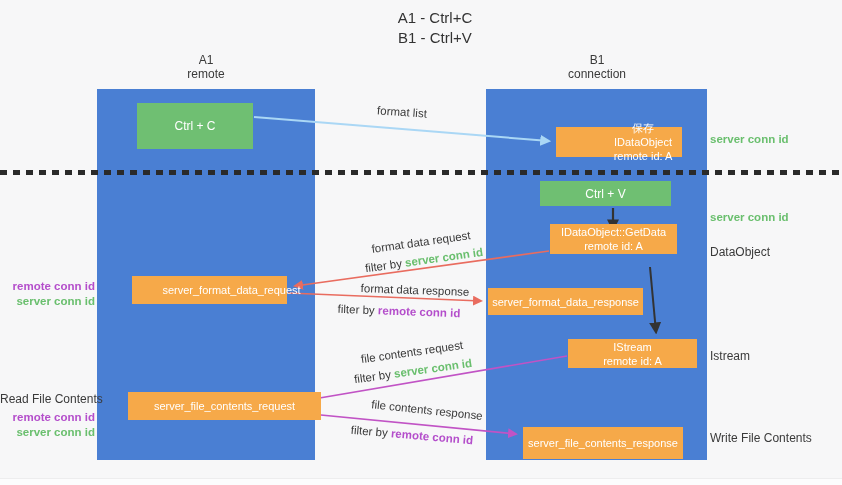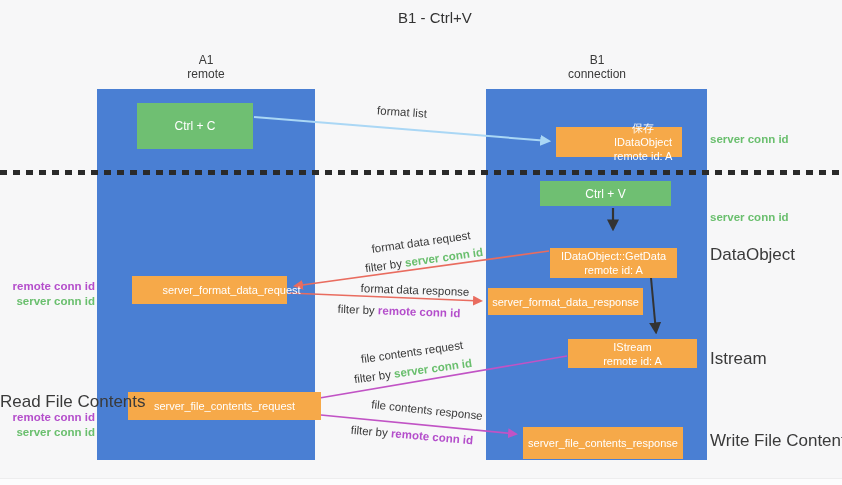--- a/index.html
+++ b/index.html
@@ -39,51 +39,52 @@
     position: absolute; z-index: 3; display: flex; flex-direction: column;
     align-items: center; justify-content: center; text-align: center;
     color: #fff; font-size: 11px; line-height: 14px;
   }
   .node.orange { background: #f6a949; }
   .node.green  { background: #6fbf72; font-size: 12px; }
 
   .n-ctrl-c        { left: 137px; top: 103px; width: 116px; height: 46px; }
   .n-save-ido      { left: 556px; top: 127px; width: 126px; height: 30px; padding-left: 48px; }
   .n-ctrl-v        { left: 540px; top: 181px; width: 131px; height: 25px; }
-  .n-getdata       { left: 550px; top: 248px; width: 127px; height: 30px; }
+  .n-getdata       { left: 550px; top: 224px; width: 127px; height: 30px; }
   .n-fmt-req       { left: 132px; top: 276px; width: 155px; height: 28px; padding-left: 44px; }
   .n-fmt-resp      { left: 488px; top: 288px; width: 155px; height: 27px; }
   .n-istream       { left: 568px; top: 339px; width: 129px; height: 29px; }
   .n-file-req      { left: 128px; top: 392px; width: 193px; height: 28px; }
   .n-file-resp     { left: 523px; top: 427px; width: 160px; height: 32px; }
 
   .lbl {
     position: absolute; z-index: 4; white-space: nowrap;
     color: #3a3a3a; font-size: 11.5px;
   }
   .lbl .green  { color: #6abf6e; font-weight: bold; }
   .lbl .purple { color: #b44ecb; font-weight: bold; }
 
-  .side-label { position: absolute; z-index: 4; white-space: nowrap; font-size: 17px; color: #3a3a3a; }
+  .side-label { position: absolute; z-index: 4; white-space: nowrap; font-size: 12px; color: #3a3a3a; }
   .side-label.right { left: 710px; }
   .side-label.left  { left: 0; width: 95px; text-align: right; }
   .side-label.green  { color: #6abf6e; font-weight: bold; font-size: 11.5px; }
   .side-label.purple { color: #b44ecb; font-weight: bold; font-size: 11.5px; }
 
   .bottom-strip {
     position: absolute; left: 0; bottom: 0; width: 842px; height: 7px;
     background: #fcfcfd; border-top: 1px solid #ededee; z-index: 0;
   }
 </style>
 </head>
 <body>
 
 <div class="canvas">
 
   <div class="title">
+    <div>A1 - Ctrl+C</div>
     <div>B1 - Ctrl+V</div>
   </div>
 
   <div class="col-header a">
     <div>A1</div>
     <div>remote</div>
   </div>
   <div class="col-header b">
     <div>B1</div>
     <div>connection</div>

